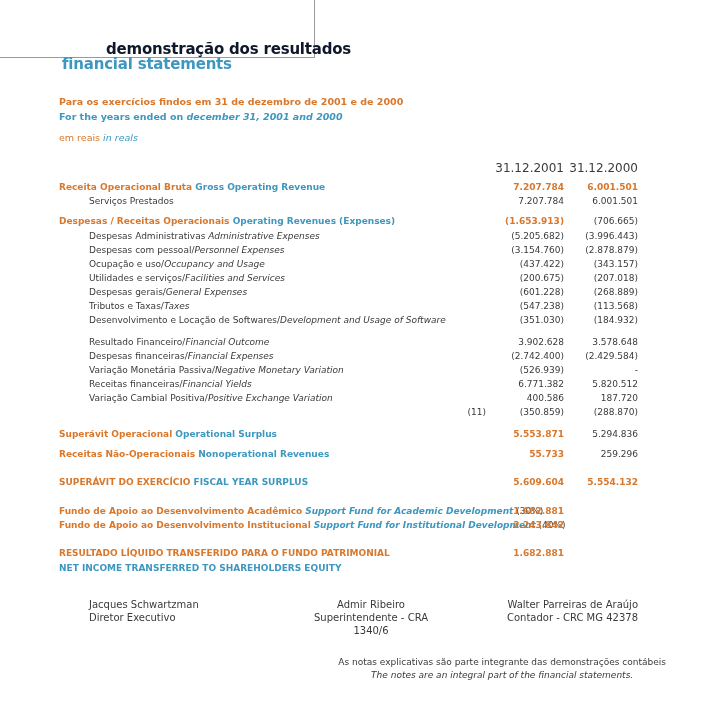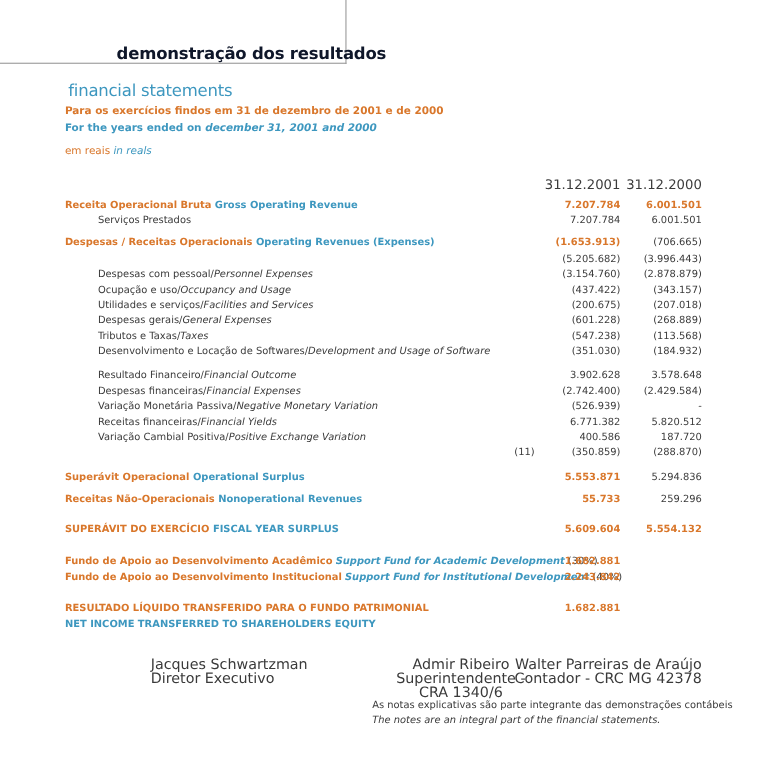--- a/index.html
+++ b/index.html
@@ -3,47 +3,47 @@
   <meta charset="utf-8">
   <style>
     * { margin: 0; padding: 0; box-sizing: border-box; }
     html, body { width: 710px; height: 710px; background: #ffffff; overflow: hidden; }
     body { position: relative; font-family: "DejaVu Sans", sans-serif; color: #3a3a3a; font-size: 9px; }
 
     .frame-h { position: absolute; left: 0; top: 57px; width: 315px; height: 1px; background: #9a9a9a; }
     .frame-v { position: absolute; left: 314px; top: 0; width: 1px; height: 58px; background: #9a9a9a; }
 
     .title-pt { position: absolute; left: 106px; top: 40px; font-size: 15px; font-weight: bold; color: #0f172a; letter-spacing: -0.2px; }
-    .title-en { position: absolute; left: 62px; top: 55px; font-size: 15px; font-weight: normal; color: #3d97bf; letter-spacing: -0.2px; margin-top: 18px; }
+    .title-en { position: absolute; left: 62px; top: 55px; font-size: 15px; font-weight: bold; color: #3d97bf; letter-spacing: -0.2px; }
 
     .orange { color: #d9772b; }
     .blue { color: #3d97bf; }
     .b { font-weight: bold; }
     .i { font-style: italic; }
 
     .period-pt { position: absolute; left: 59px; top: 96px; font-size: 9.5px; font-weight: bold; color: #d9772b; }
     .period-en { position: absolute; left: 59px; top: 111px; font-size: 9.5px; font-weight: bold; color: #3d97bf; }
     .currency { position: absolute; left: 59px; top: 132px; font-size: 9.5px; color: #d9772b; }
 
     .row { position: absolute; left: 0; width: 710px; height: 13px; font-size: 9px; line-height: 13px; white-space: nowrap; }
     .row .label { position: absolute; left: 59px; }
     .row .label.sub { left: 89px; }
     .row .note { position: absolute; right: 224px; }
     .row .v1 { position: absolute; right: 146px; text-align: right; }
     .row .v2 { position: absolute; right: 72px; text-align: right; }
     .row.bold { font-weight: bold; }
 
     .hdr { position: absolute; top: 161px; font-size: 12px; color: #3a3a3a; }
 
-    .sig { position: absolute; top: 598px; font-size: 13px; line-height: 13px; color: #3a3a3a; margin-left: 48px; }
+    .sig { position: absolute; top: 598px; font-size: 10px; line-height: 13px; color: #3a3a3a; }
     .sig.left { left: 89px; }
     .sig.center { left: 311px; width: 120px; text-align: center; }
     .sig.right { right: 72px; text-align: right; }
 
-    .footer { position: absolute; right: 44px; top: 636px; font-size: 9px; line-height: 13px; text-align: left; color: #3a3a3a; }
+    .footer { position: absolute; right: 44px; top: 656px; font-size: 9px; line-height: 13px; text-align: center; color: #3a3a3a; }
   </style>
 </head>
 <body>
 
 <div class="frame-h"></div>
 <div class="frame-v"></div>
 
 <div class="title-pt">demonstração dos resultados</div>
 <div class="title-en">financial statements</div>
 
@@ -64,20 +64,21 @@
   <span class="v1">7.207.784</span>
   <span class="v2">6.001.501</span>
 </div>
 
 <div class="row" style="top:215px;">
   <span class="label b"><span class="orange">Despesas / Receitas Operacionais</span> <span class="blue">Operating Revenues (Expenses)</span></span>
   <span class="v1 orange b">(1.653.913)</span>
   <span class="v2">(706.665)</span>
 </div>
 <div class="row" style="top:230px;">
+  <span class="label sub"><span>Despesas Administrativas </span><span class="i">Administrative Expenses</span></span>
   <span class="v1">(5.205.682)</span>
   <span class="v2">(3.996.443)</span>
 </div>
 <div class="row" style="top:244px;">
   <span class="label sub"><span>Despesas com pessoal/</span><span class="i">Personnel Expenses</span></span>
   <span class="v1">(3.154.760)</span>
   <span class="v2">(2.878.879)</span>
 </div>
 <div class="row" style="top:258px;">
   <span class="label sub"><span>Ocupação e uso/</span><span class="i">Occupancy and Usage</span></span>

